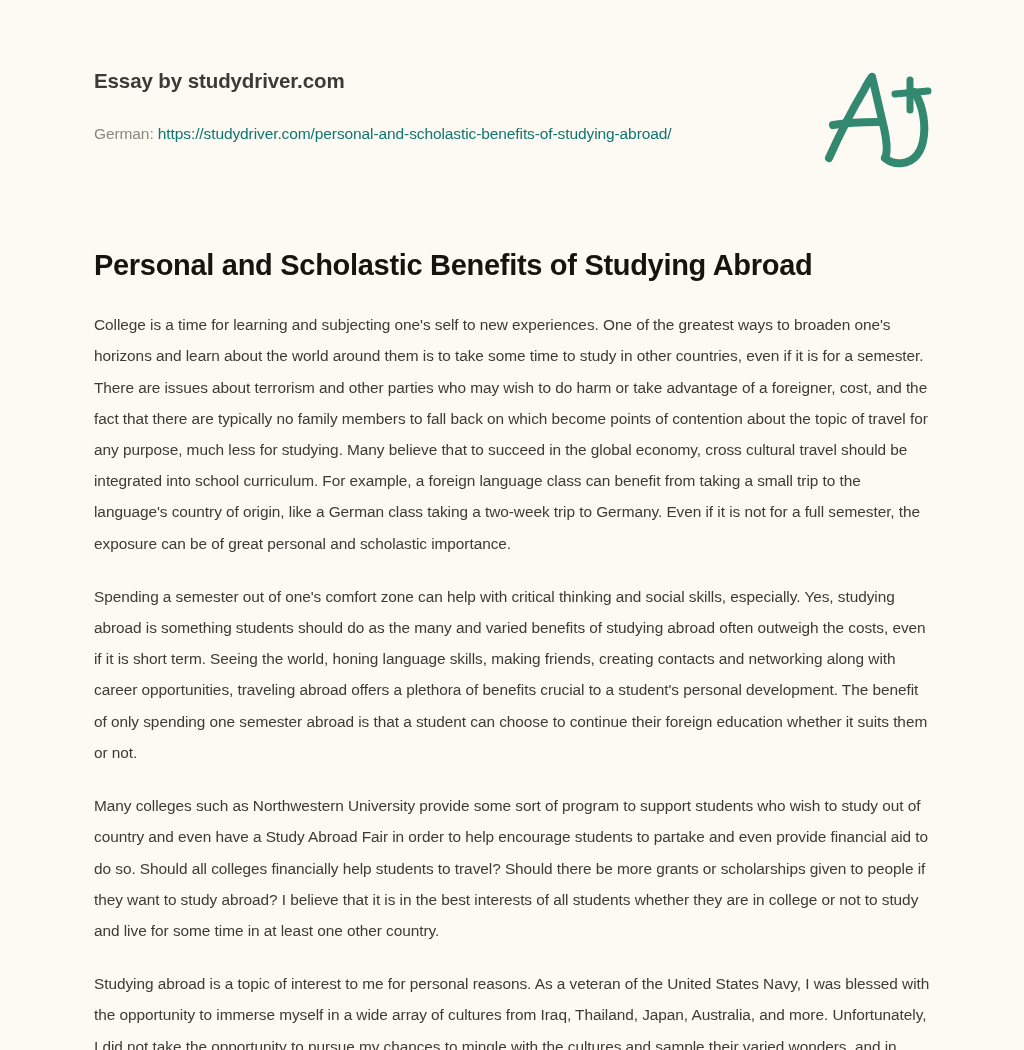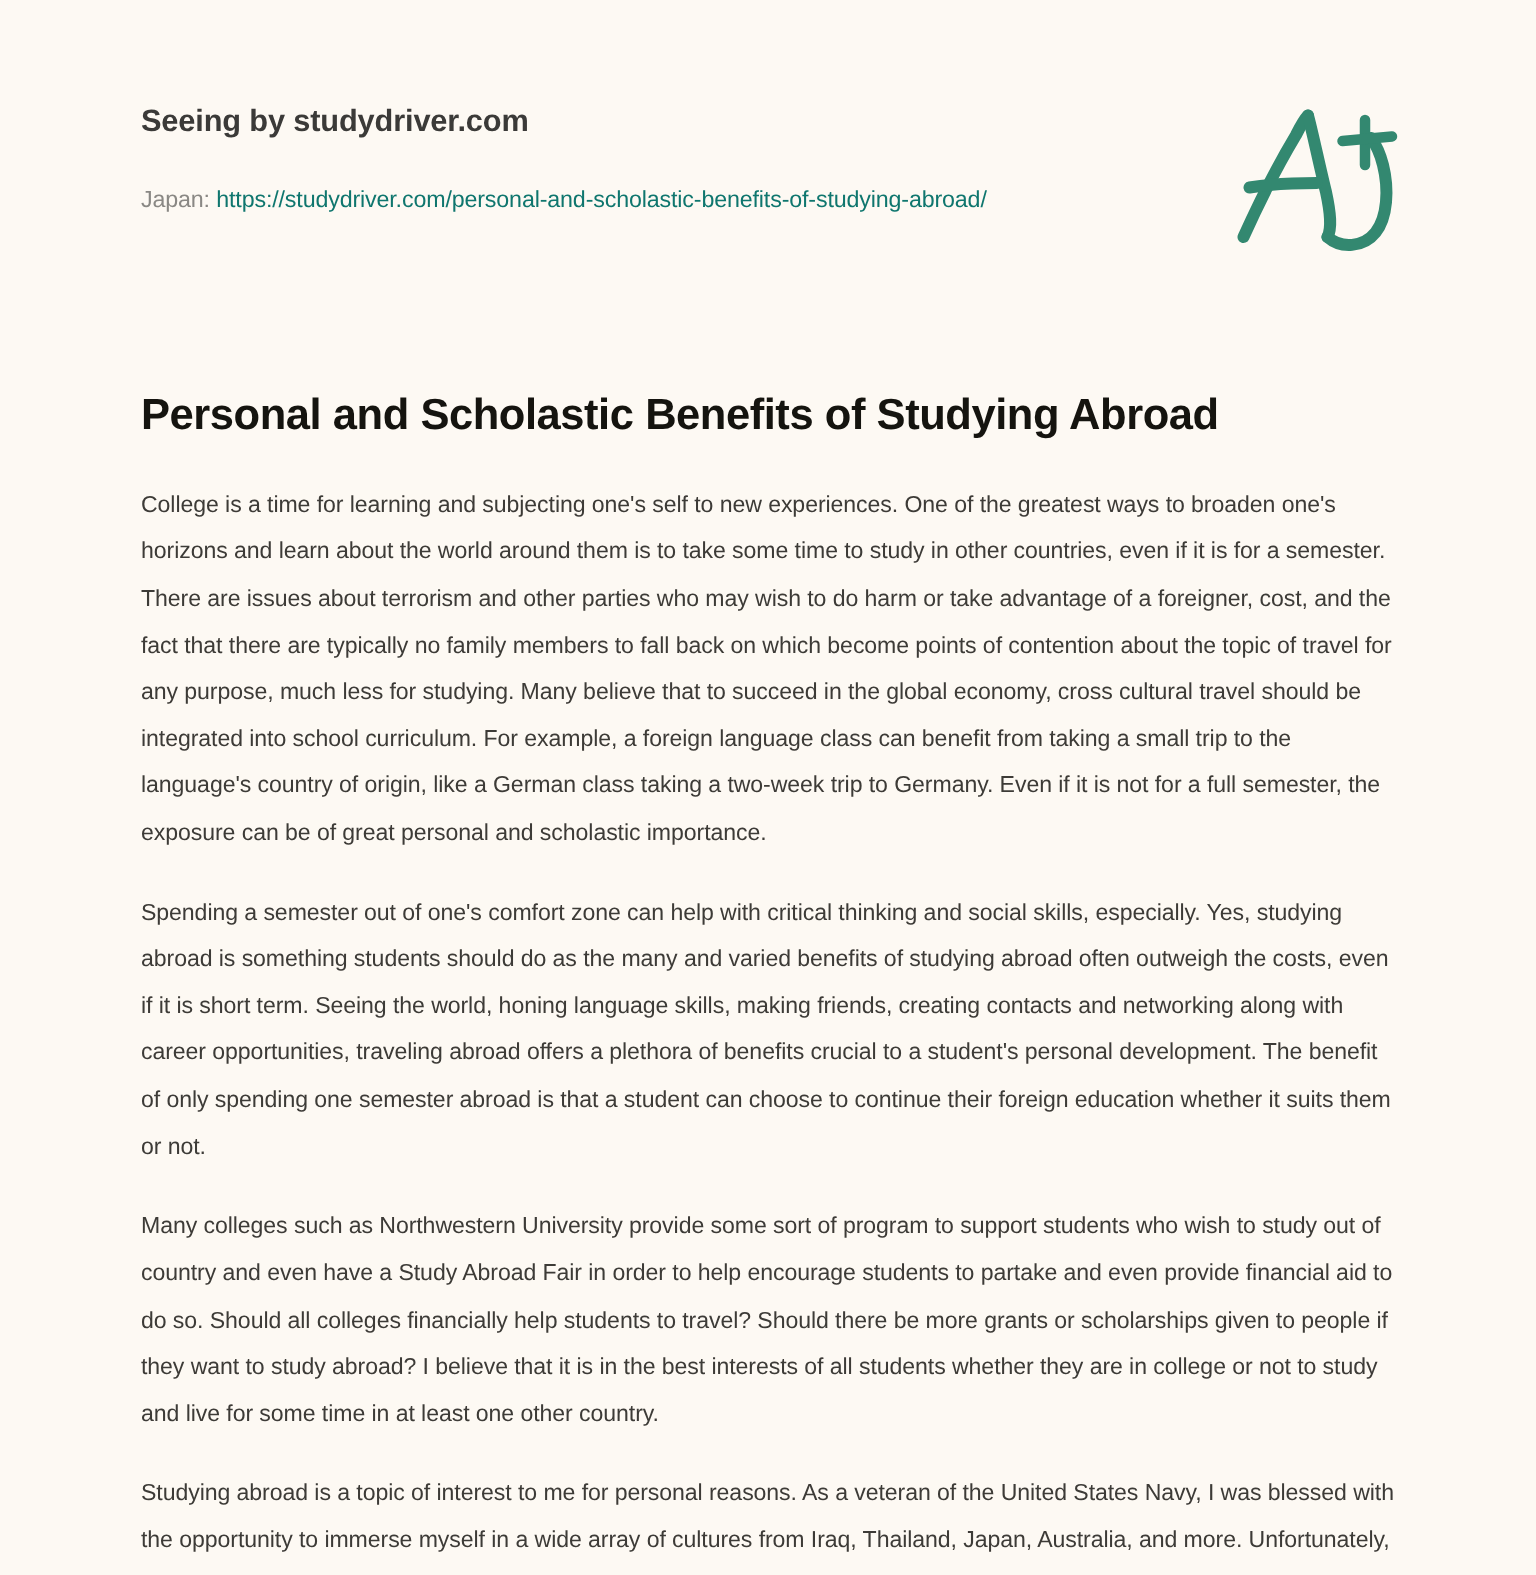--- a/index.html
+++ b/index.html
@@ -82,21 +82,21 @@
     left: 94px;
     top: 243px;
     width: 838px;
   }
 
   .article-title {
     font-size: 29px;
     font-weight: bold;
     color: #15140f;
     line-height: 1.25;
-    margin: 16px 0 26px 0;
+    margin: 4px 0 26px 0;
     letter-spacing: -0.3px;
   }
 
   .article-body p {
     margin: 0 0 22px 0;
     font-size: 15.4px;
     line-height: 31.2px;
     color: #3d3b37;
     letter-spacing: -0.05px;
     text-align: left;
@@ -105,24 +105,24 @@
     margin-bottom: 0;
   }
 </style>
 </head>
 <body>
 
 <div class="page">
 
   <div class="header">
 
-    <div class="byline">Seeing by studydriver.com</div>
+    <div class="byline">Essay by studydriver.com</div>
 
     <div class="source-line">
-      <span class="source-label">Japan:</span><span>&nbsp;</span><a class="source-url" href="#">https://studydriver.com/personal-and-scholastic-benefits-of-studying-abroad/</a>
+      <span class="source-label">German:</span><span>&nbsp;</span><a class="source-url" href="#">https://studydriver.com/personal-and-scholastic-benefits-of-studying-abroad/</a>
     </div>
 
     <div class="logo">
       <svg viewBox="0 0 132 104" xmlns="http://www.w3.org/2000/svg">
         <g fill="none" stroke="#338870" stroke-linecap="round" stroke-linejoin="round">
 
           <path d="M17 92 C 26 72, 40 44, 52 24 C 55 18, 58 13, 60 11" stroke-width="8"></path>
 
           <path d="M60 11 C 63 22, 68 46, 72 62 C 75 76, 76 86, 73 92" stroke-width="8"></path>
 

